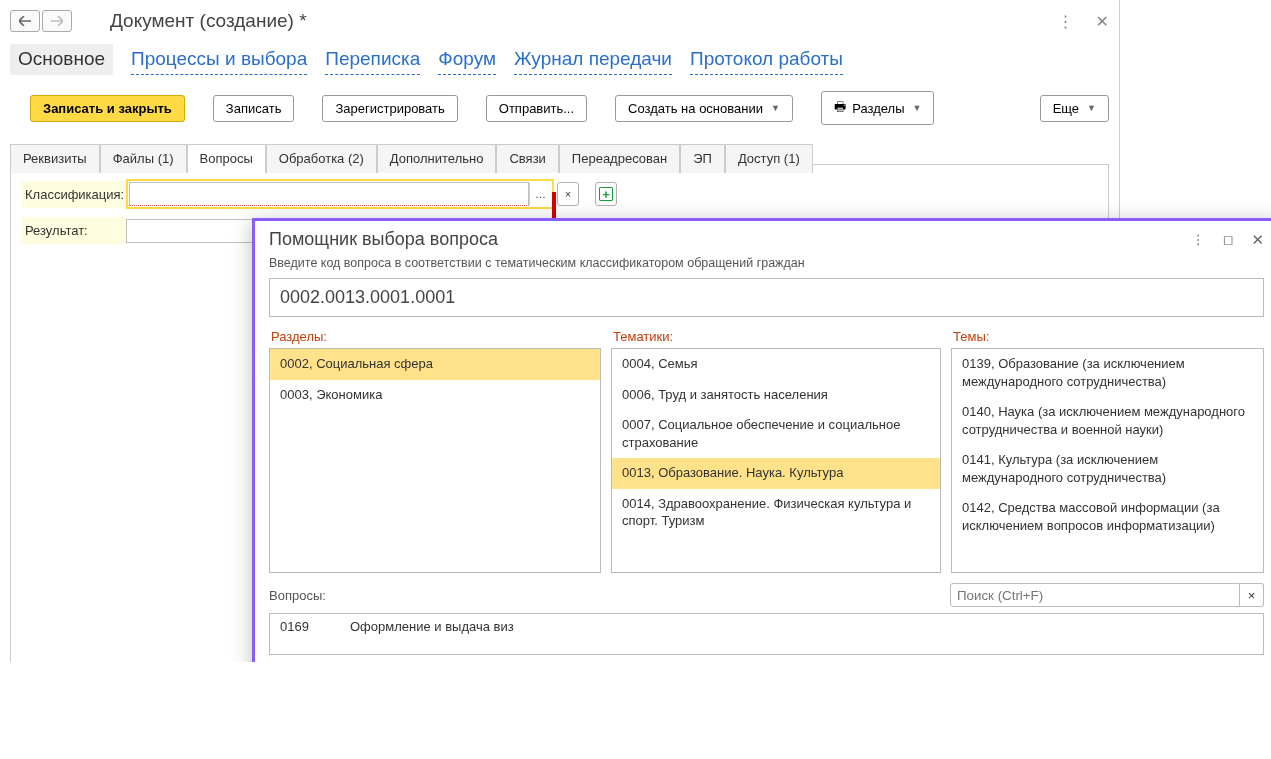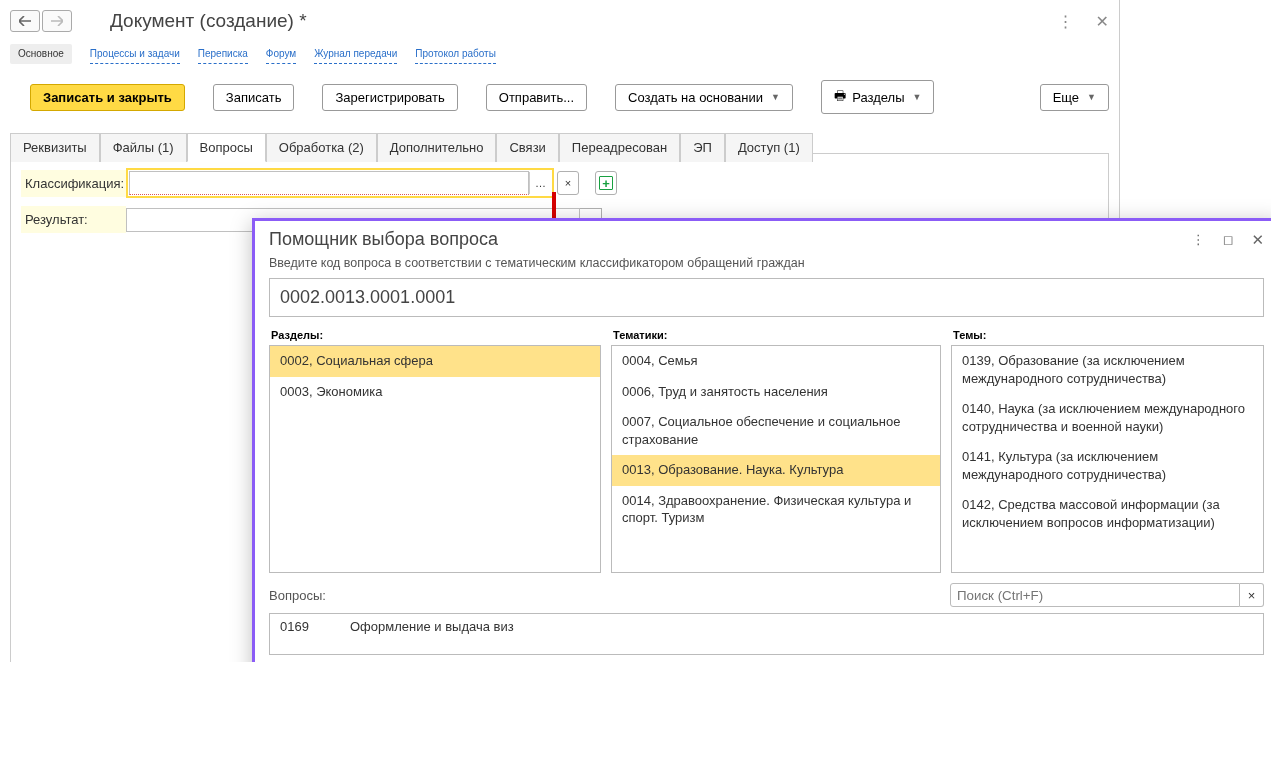--- a/index.html
+++ b/index.html
@@ -8,21 +8,21 @@
   
   
   .main-window { width:1120px; border-right:1px solid #ccc; height:690px; padding:6px 10px 0 10px; }
   .win-header { display:flex; align-items:center; padding:4px 0 8px 0; }
   .nav-btn { width:30px; height:22px; border:1px solid #aaa; background:#fafafa; border-radius:3px; display:flex; align-items:center; justify-content:center; cursor:pointer; }
   .nav-btn + .nav-btn { margin-left:2px; }
   .win-title { font-size:19px; color:#444; margin-left:38px; }
   .win-ctrl { margin-left:auto; display:flex; gap:22px; color:#888; font-size:16px; align-items:center; }
   .win-ctrl span { cursor:pointer; }
   
-  .nav-tabs { display:flex; gap:18px; padding:4px 0 10px 0; font-size:10px; }
+  .nav-tabs { display:flex; gap:18px; padding:4px 0 10px 0; font-size:19px; }
   .nav-tabs .tab { cursor:pointer; }
   .nav-tabs .active { background:#eee; padding:4px 8px; border-radius:2px; color:#333; }
   .nav-tabs .link { color:#2a6fc9; border-bottom:1px dashed #2a6fc9; padding:4px 0; }
   
   .toolbar { display:flex; gap:8px; padding:6px 0 10px 0; align-items:center; }
   .btn { border:1px solid #999; background:#fff; padding:5px 12px; border-radius:3px; cursor:pointer; font-size:13px; display:inline-flex; align-items:center; gap:6px;margin-left:20px; }
   .btn.primary { background:#ffda44; border-color:#d4a800; font-weight:bold; }
   .btn .ddl { font-size:9px; margin-left:2px; color:#666; }
   .toolbar .spacer { flex:1; }
   
@@ -44,21 +44,21 @@
   .dlg-header { display:flex; align-items:center; padding:8px 14px 4px 14px; }
   .dlg-title { font-size:18px; color:#444; }
   .dlg-ctrl { margin-left:auto; display:flex; gap:18px; color:#666; font-size:13px; align-items:center;}
   .dlg-ctrl span { cursor:pointer; }
   .dlg-hint { padding:2px 14px 8px 14px; font-size:12.5px; color:#555; }
   .dlg-code { margin:0 14px 10px 14px; border:1px solid #bbb; padding:8px 10px; font-size:18px; color:#444; }
   
   .cols { display:flex; gap:10px; padding:0 14px; flex:1; min-height:0; }
   .col { display:flex; flex-direction:column; min-width:0; }
   .col1 { width:332px; } .col2 { width:330px; } .col3 { flex:1; }
-  .col-label { font-size:11px; padding:2px 0 4px 2px; color:#000000;font-weight:bold; }
+  .col-label { font-size:13px; padding:2px 0 4px 2px; color:#c2410c; }
   .listbox { border:1px solid #bbb; flex:1; overflow:auto; background:#fff; }
   .li { padding:6px 10px; cursor:pointer; border-bottom:1px solid transparent; line-height:1.35; }
   .li.selected { background:#ffe28a; }
   
   .questions-row { display:flex; align-items:center; padding:10px 14px 6px 14px; gap:10px; }
   .questions-row label { color:#555; }
   .search-wrap { margin-left:auto; display:flex; }
   .search-wrap input { border:1px solid #bbb; height:24px; width:290px; padding:0 6px; border-radius:3px 0 0 3px; color:#aaa; }
   .search-wrap .clear { border:1px solid #bbb; border-left:none; width:24px; display:flex; align-items:center; justify-content:center; border-radius:0 3px 3px 0; cursor:pointer; }
   
@@ -96,21 +96,21 @@
         </div>
       <div class="win-title">Документ (создание) *</div>
       <div class="win-ctrl">
         <span>⋮</span>
         <span>✕</span>
       </div>
     </div>
 
     <div class="nav-tabs">
       <span class="tab active">Основное</span>
-      <span class="tab link">Процессы и задачи</span>
+      <span class="tab link">Процессы и выбора</span>
       <span class="tab link">Переписка</span>
       <span class="tab link">Форум</span>
       <span class="tab link">Журнал передачи</span>
       <span class="tab link">Протокол работы</span>
     </div>
 
     <div class="toolbar">
       <button class="btn primary">Записать и закрыть</button>
       <button class="btn">Записать</button>
       <button class="btn">Зарегистрировать</button>

